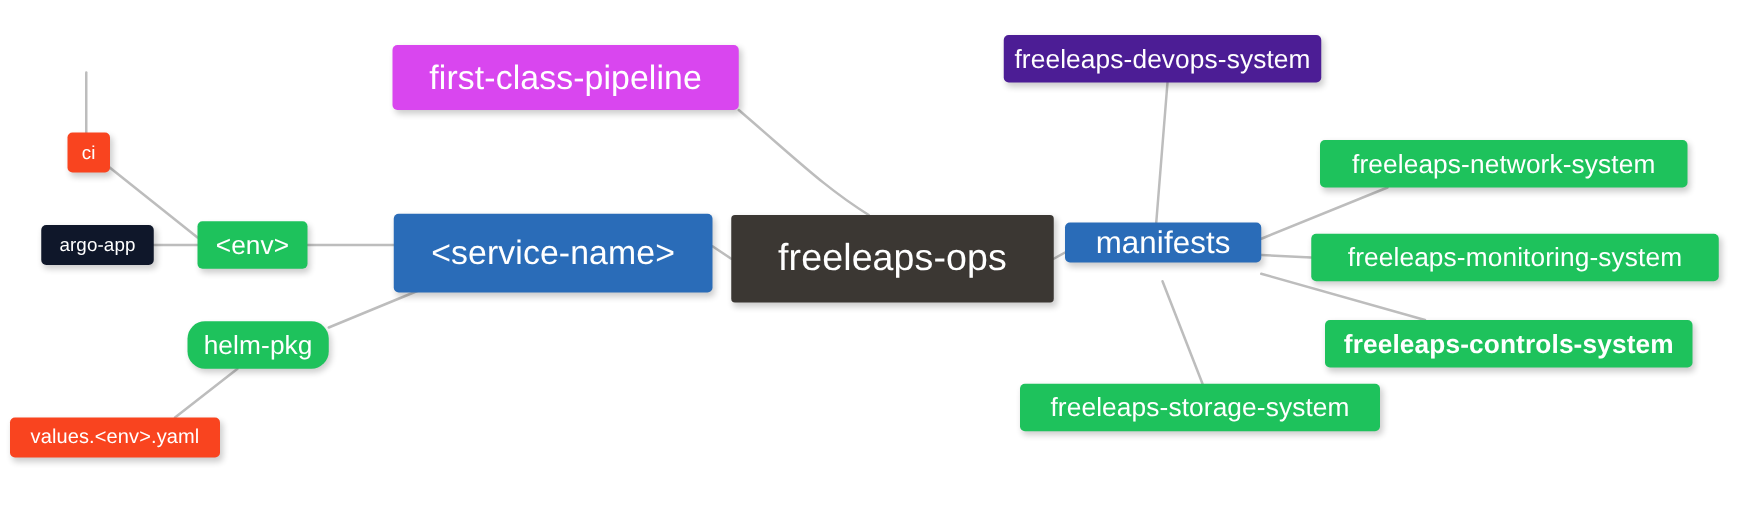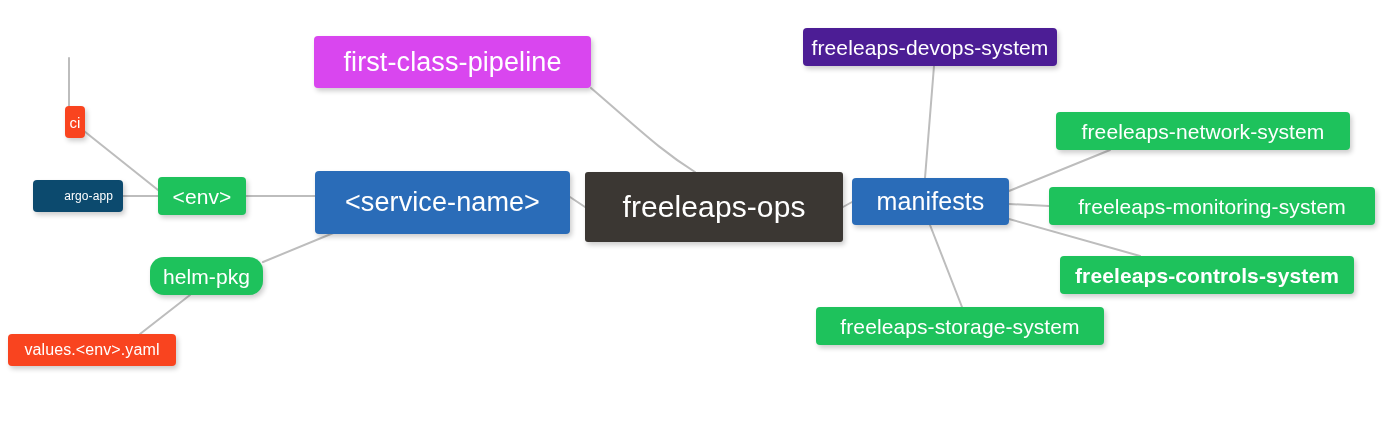--- a/index.html
+++ b/index.html
@@ -84,33 +84,33 @@
   <div id="node-layer">
       <div class="node root" style="left: 585px; top: 172px; width: 258px; height: 70px; background: rgb(59, 55, 51); font-size: 30px;">
         <span>freeleaps-ops</span>
       </div>
       <div class="node branch" style="left: 315px; top: 171px; width: 255px; height: 63px; background: rgb(42, 108, 184); font-size: 27px;">
         <span>&lt;service-name&gt;</span>
       </div>
       <div class="node branch" style="left: 314px; top: 36px; width: 277px; height: 52px; background: #d946ef; font-size: 27px;">
         <span>first-class-pipeline</span>
       </div>
-      <div class="node branch" style="left: 852px; top: 178px; width: 157px; height: 47px; background: rgb(42, 108, 184); font-size: 25px;">
+      <div class="node branch" style="left: 852px; top: 178px; width: 157px; height: 32px; background: rgb(42, 108, 184); font-size: 25px;">
         <span>manifests</span>
       </div>
       <div class="node leaf" style="left: 158px; top: 177px; width: 88px; height: 38px; background: rgb(30, 194, 92); font-size: 21px;">
         <span>&lt;env&gt;</span>
       </div>
       <div class="node leaf" style="left: 150px; top: 257px; width: 113px; height: 38px; background: rgb(30, 194, 92); font-size: 21px; border-radius: 14px;">
         <span>helm-pkg</span>
       </div>
-      <div class="node leaf" style="left: 65px; top: 106px; width: 20px; height: 32px; background: rgb(249, 68, 31); font-size: 15px;">
+      <div class="node leaf" style="left: 54px; top: 106px; width: 34px; height: 32px; background: rgb(249, 68, 31); font-size: 15px;">
         <span>ci</span>
       </div>
-      <div class="node leaf" style="left: 33px; top: 180px; width: 90px; height: 32px; background: #0c4a6e; font-size: 12px; justify-content: flex-end;">
+      <div class="node leaf" style="left: 33px; top: 180px; width: 90px; height: 32px; background: #0f172a; font-size: 15px;">
         <span>argo-app</span>
       </div>
       <div class="node leaf" style="left: 8px; top: 334px; width: 168px; height: 32px; background: rgb(249, 68, 31); font-size: 16px;">
         <span>values.&lt;env&gt;.yaml</span>
       </div>
       <div class="node leaf" style="left: 803px; top: 28px; width: 254px; height: 38px; background: #4c1d95; font-size: 21px;">
         <span>freeleaps-devops-system</span>
       </div>
       <div class="node leaf" style="left: 1049px; top: 187px; width: 326px; height: 38px; background: rgb(30, 194, 92); font-size: 21px;">
         <span>freeleaps-monitoring-system</span>

